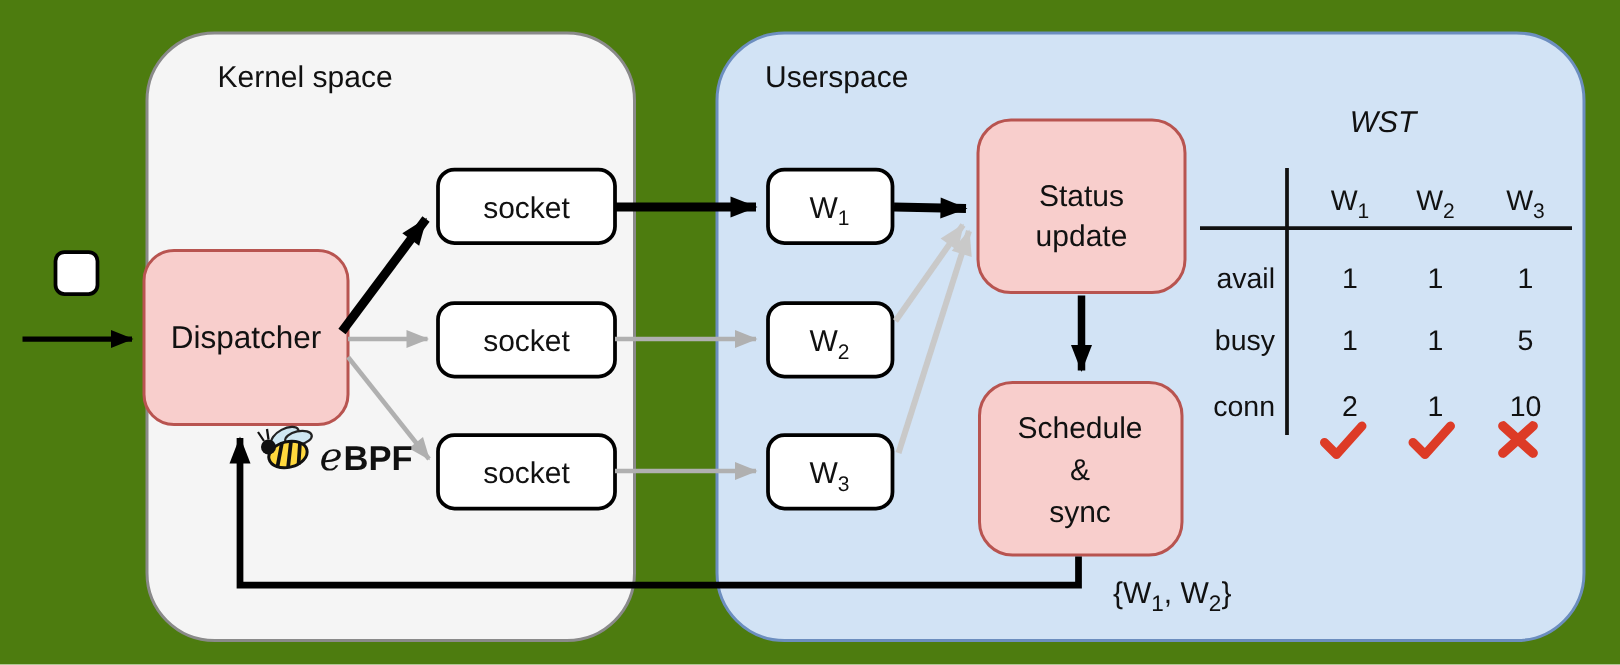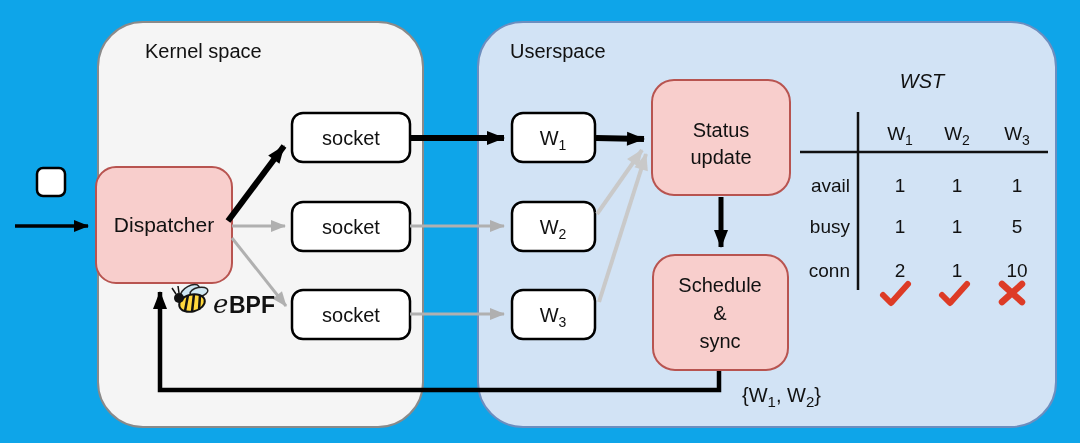--- a/index.html
+++ b/index.html
@@ -1,20 +1,20 @@
 <!DOCTYPE html>
 <html><head>
 <meta charset="utf-8">
 <style>
   html, body { margin: 0; padding: 0; background: #ffffff; }
   .stage {
     position: relative;
     width: 1080px;
     height: 443px;
-    background: #0ea5e9;
+    background: #4d7c0f;
     font-family: "Liberation Sans", sans-serif;
     overflow: hidden;
   }
   svg { display: block; }
   text {
     font-family: "Liberation Sans", sans-serif;
     fill: #1a1a1a;
   }
   .container-label { font-size: 20px; fill: #111111; }
   .node-label      { font-size: 21px; fill: #111111; }

